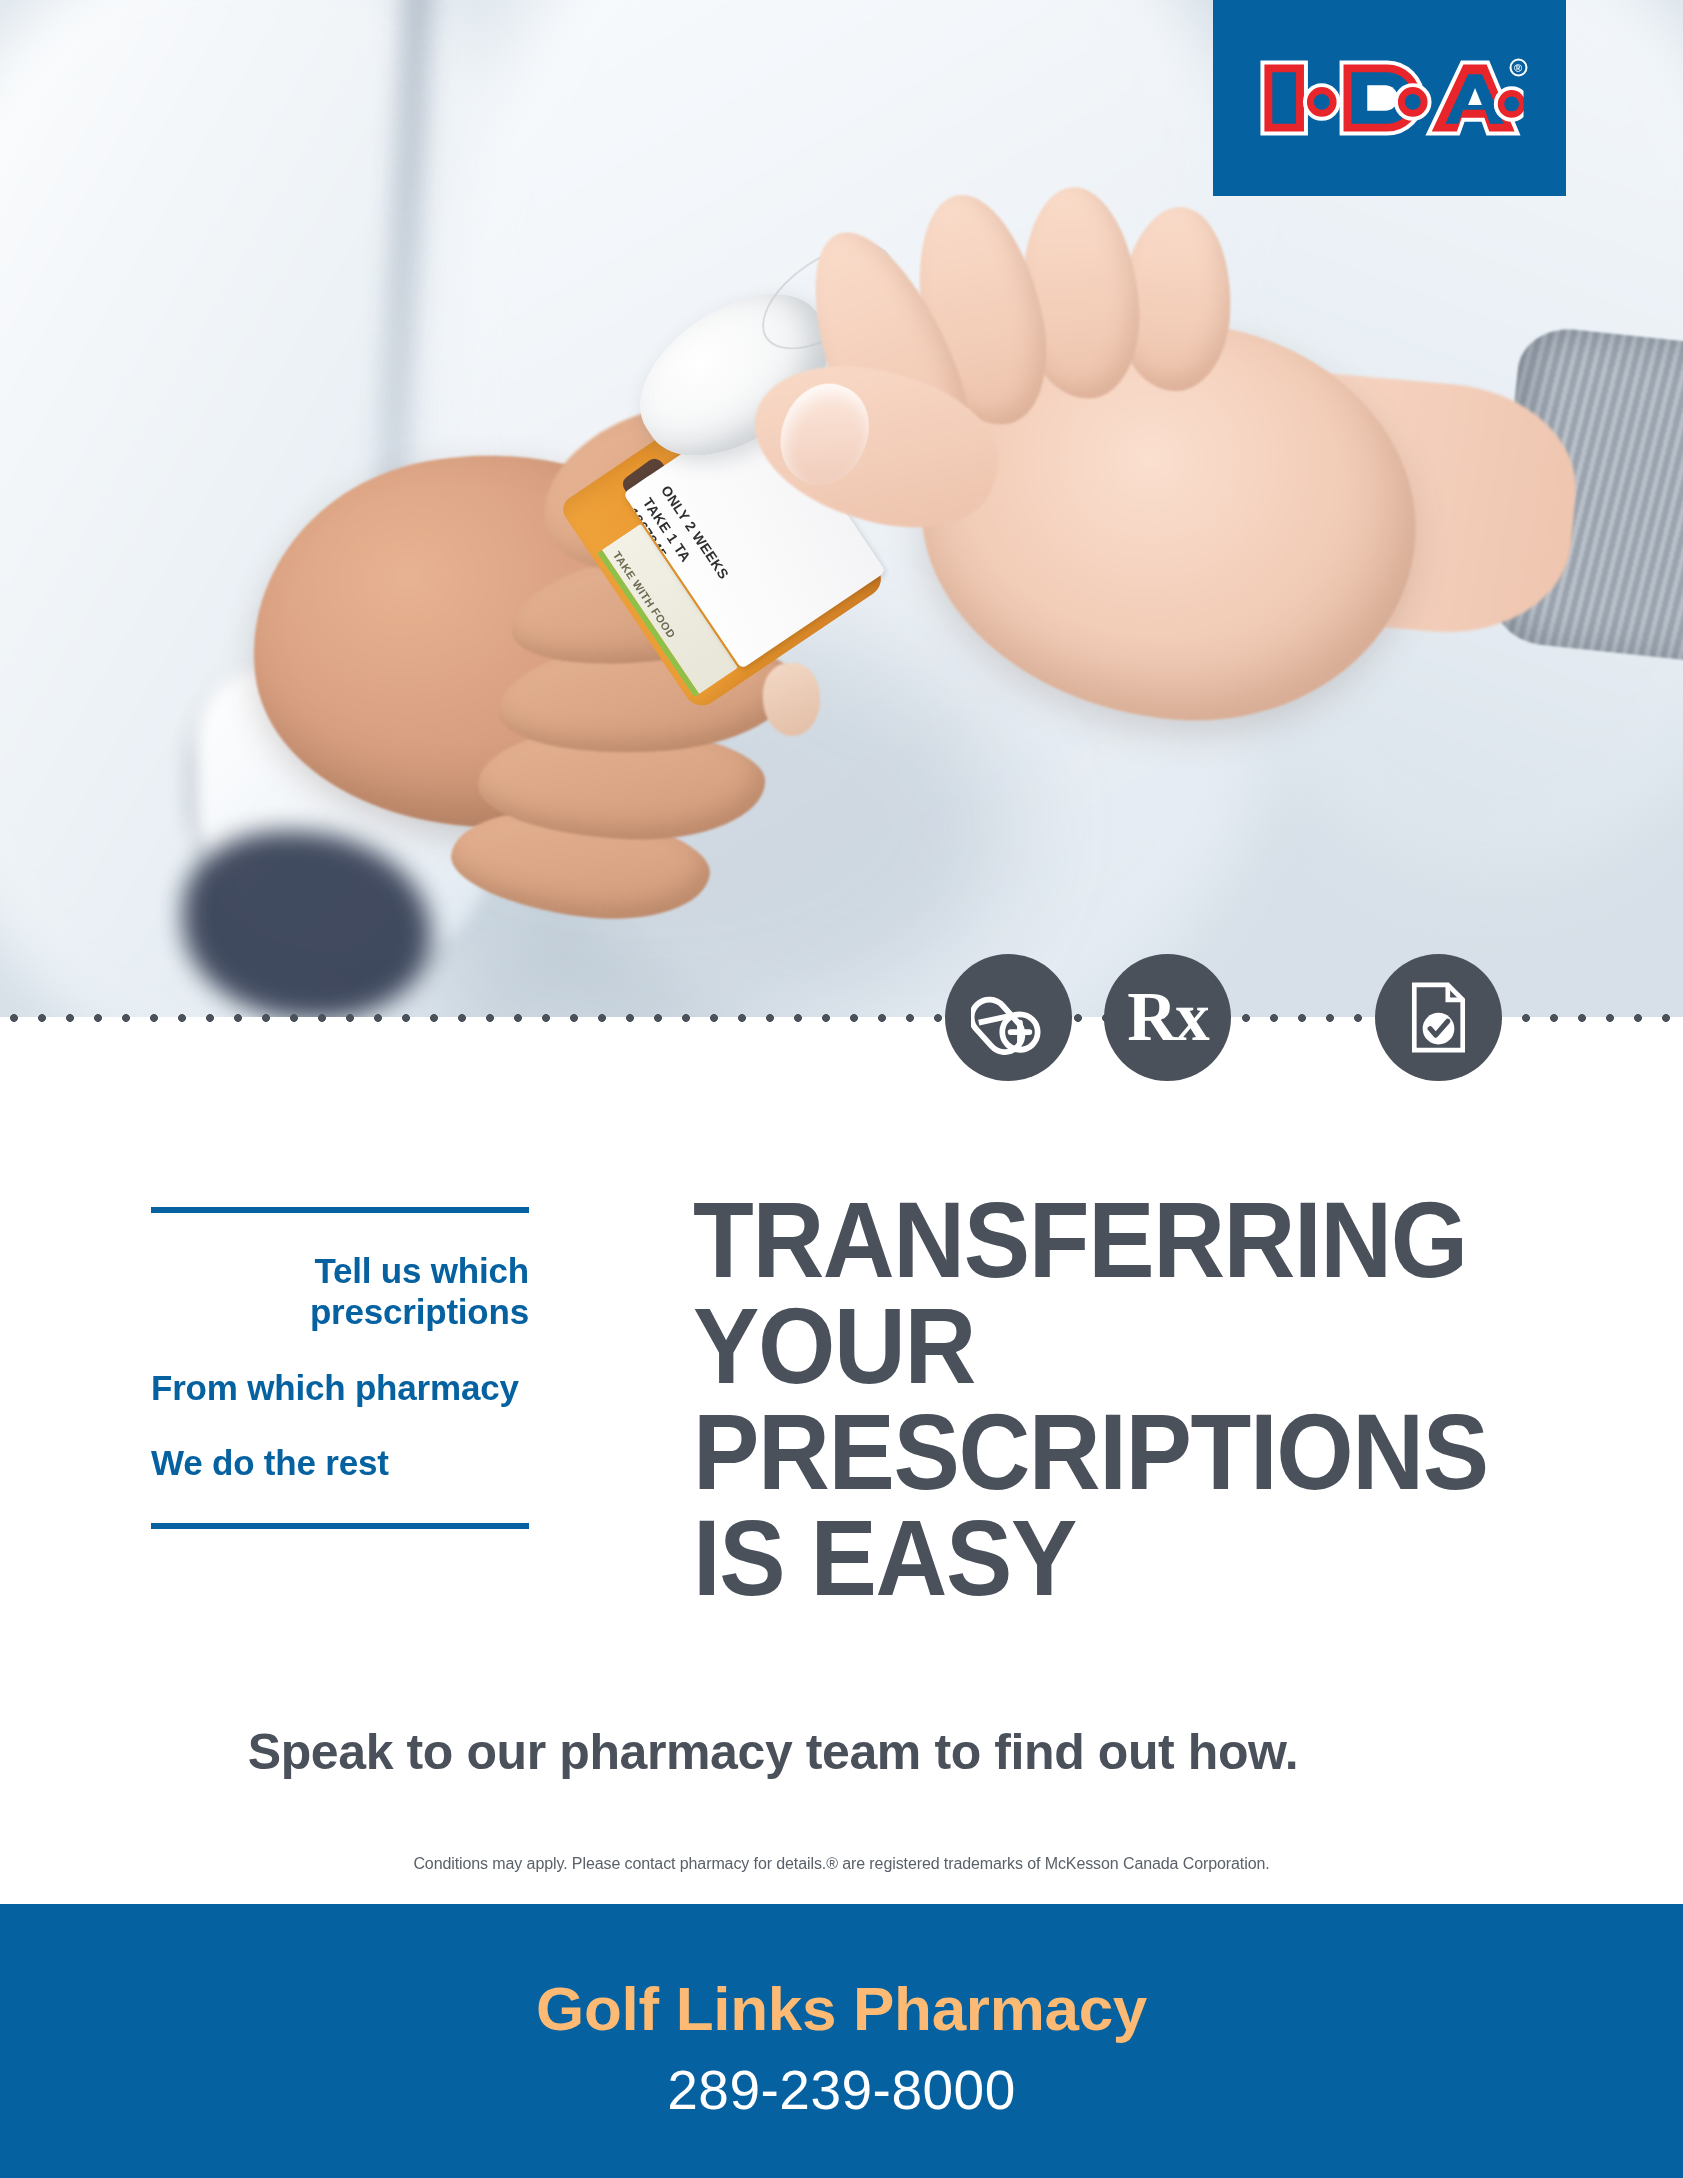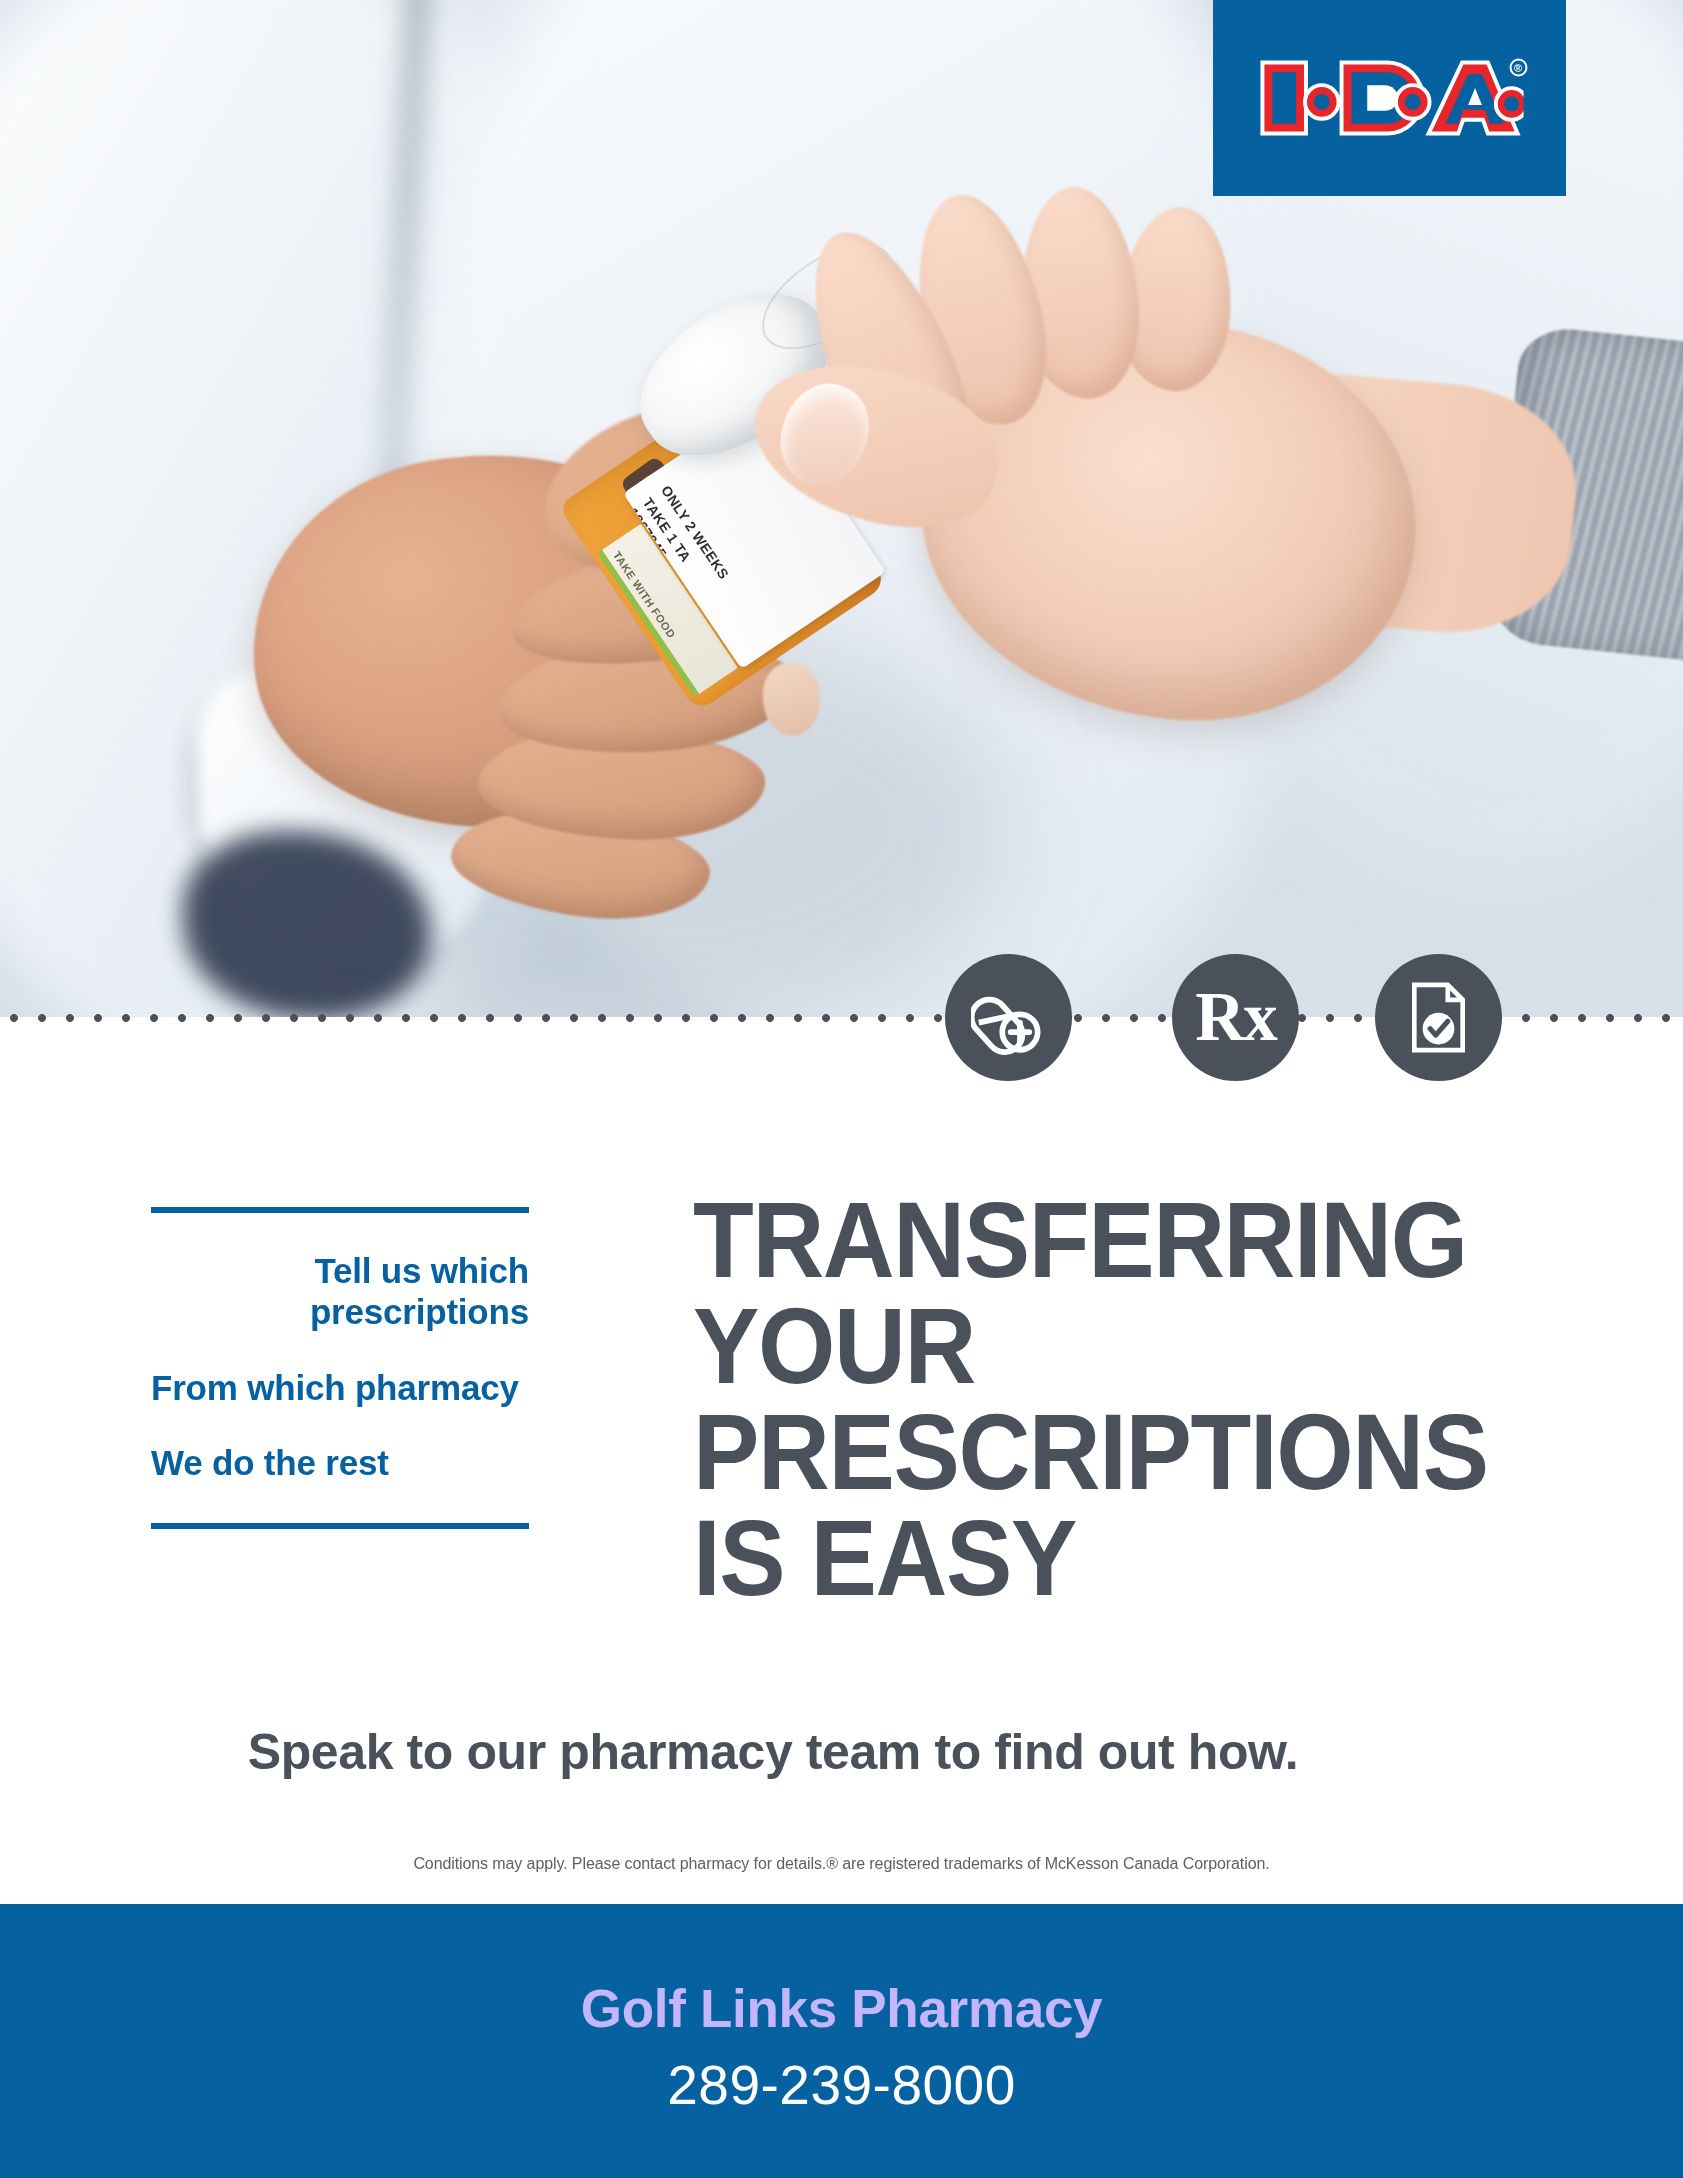--- a/index.html
+++ b/index.html
@@ -215,21 +215,21 @@
     background-position:0 center;
   }
 
   
   .icon-circle {
     position:absolute; width:127px; height:127px; border-radius:50%;
     background:#4a515b; top:954px;
     display:flex; align-items:center; justify-content:center;
   }
   #icon-pills { left:945px; }
-  #icon-rx    { left:1172px; }
+  #icon-rx    { left:1104px; }
   #icon-doc   { left:1375px; }
   .rx-glyph {
     color:#fff; font-family:"Liberation Serif", serif; font-weight:bold;
     font-size:69px; line-height:1; letter-spacing:-2px;
   }
 
   
   #ida-logo-box {
     position:absolute; left:1213px; top:0; width:353px; height:196px;
     background:#0561a0;
@@ -277,21 +277,21 @@
     color:#5b6169; font-size:16px; letter-spacing:-0.1px;
   }
 
   
   #footer {
     position:absolute; left:0; top:1904px; width:1683px; height:274px;
     background:#0561a0;
     display:flex; flex-direction:column; align-items:center; justify-content:center;
   }
   #footer-name {
-    color:#c4b5fd; font-size:53px; font-weight:bold; letter-spacing:-0.3px;
+    color:#fdba74; font-size:62px; font-weight:bold; letter-spacing:-0.3px;
     margin-top:12px;
   }
   #footer-phone {
     color:#ffffff; font-size:55px; font-weight:normal; letter-spacing:0.5px;
     margin-top:14px;
   }
 </style>
 </head>
 <body>
 

